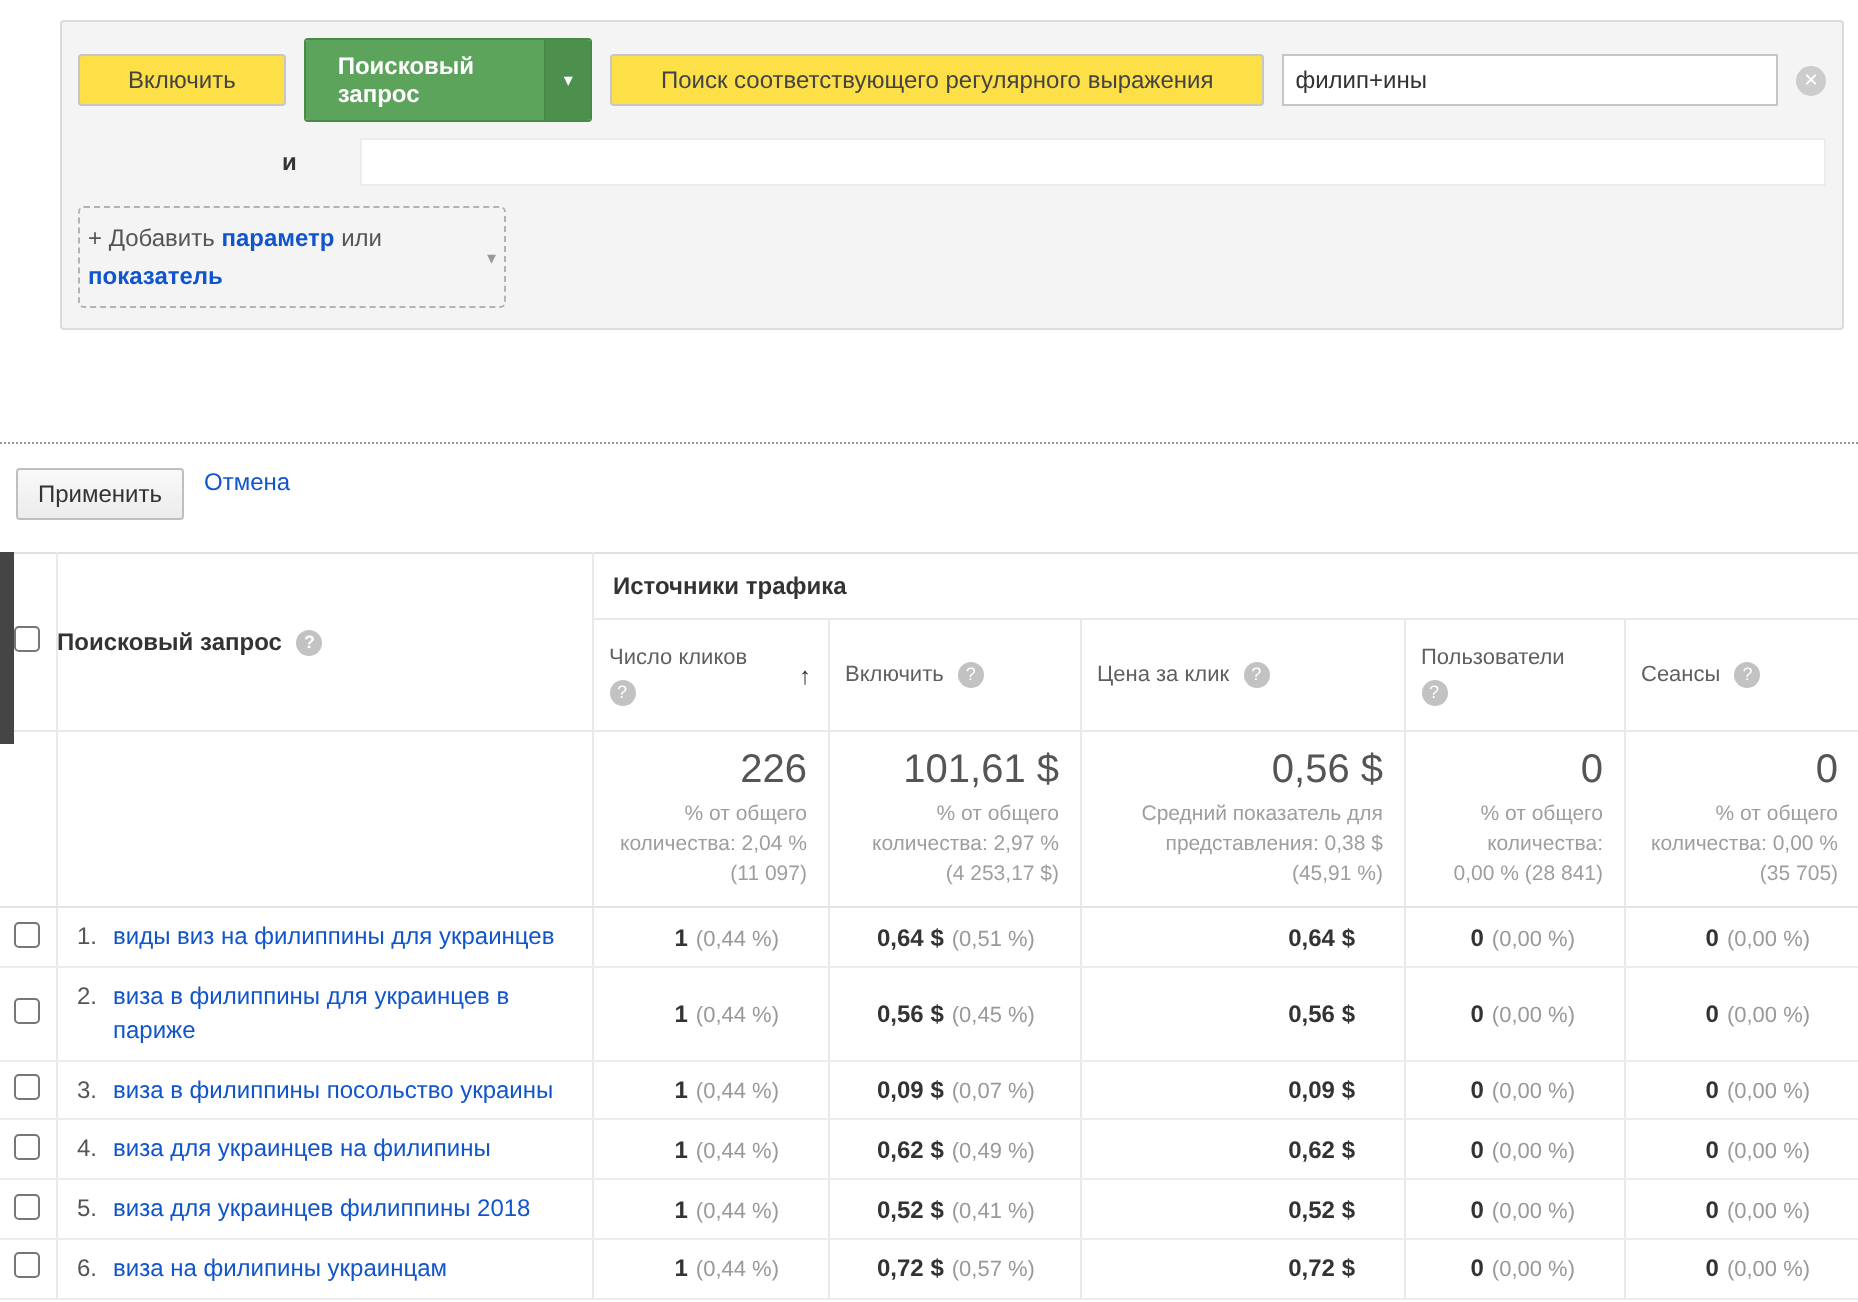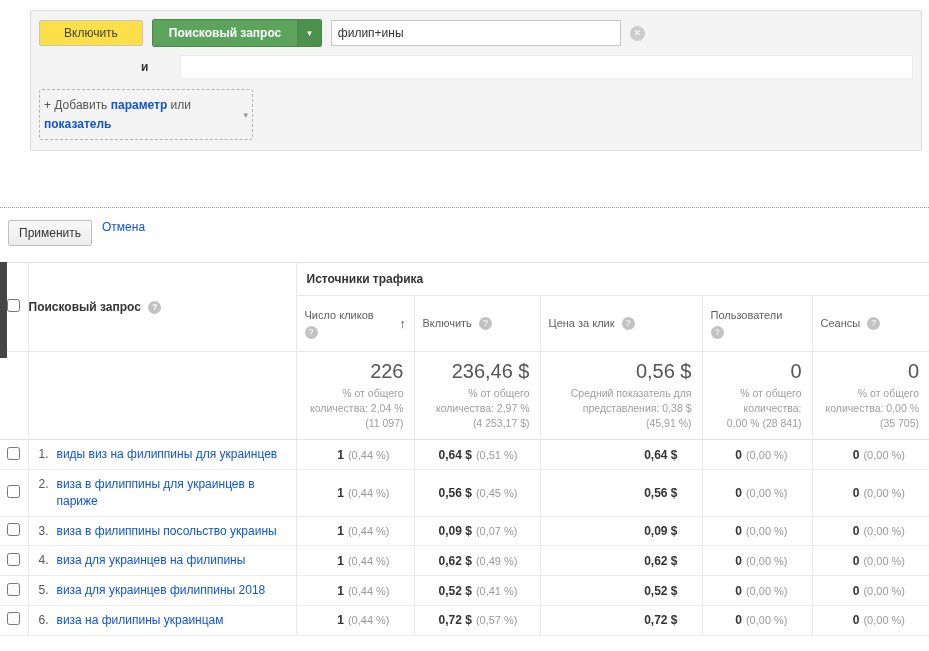--- a/index.html
+++ b/index.html
@@ -113,20 +113,21 @@
 </head>
 <body>
 
 <div class="filter-panel">
   <div class="f-row1">
     <button class="btn">Включить</button>
     <div class="green-dd">
       <span class="gd-label">Поисковый запрос</span>
       <span class="gd-arrow">▾</span>
     </div>
+    <button class="btn">Поиск соответствующего регулярного выражения</button>
     <input class="query-input" type="text" value="филип+ины" style="">
     <span class="clear-btn">✕</span>
   </div>
   <div class="f-row2">
     <span class="and-label">и</span>
     <div class="empty-slot"></div>
   </div>
   <div class="add-box">
     <div class="add-text">
       <span>+ Добавить</span>
@@ -192,21 +193,21 @@
         </th>
       </tr>
       <tr>
         <td class="summary-empty"></td>
         <td class="summary-empty"></td>
         <td class="summary-td">
           <div class="summary-value">226</div>
           <div class="summary-sub">% от общего количества: 2,04&nbsp;% (11&nbsp;097)</div>
         </td>
         <td class="summary-td">
-          <div class="summary-value">236,46 $</div>
+          <div class="summary-value">101,61 $</div>
           <div class="summary-sub">% от общего количества: 2,97&nbsp;% (4&nbsp;253,17&nbsp;$)</div>
         </td>
         <td class="summary-td">
           <div class="summary-value">0,56 $</div>
           <div class="summary-sub">Средний показатель для представления: 0,38&nbsp;$ (45,91&nbsp;%)</div>
         </td>
         <td class="summary-td">
           <div class="summary-value">0</div>
           <div class="summary-sub">% от общего количества: 0,00&nbsp;% (28&nbsp;841)</div>
         </td>

